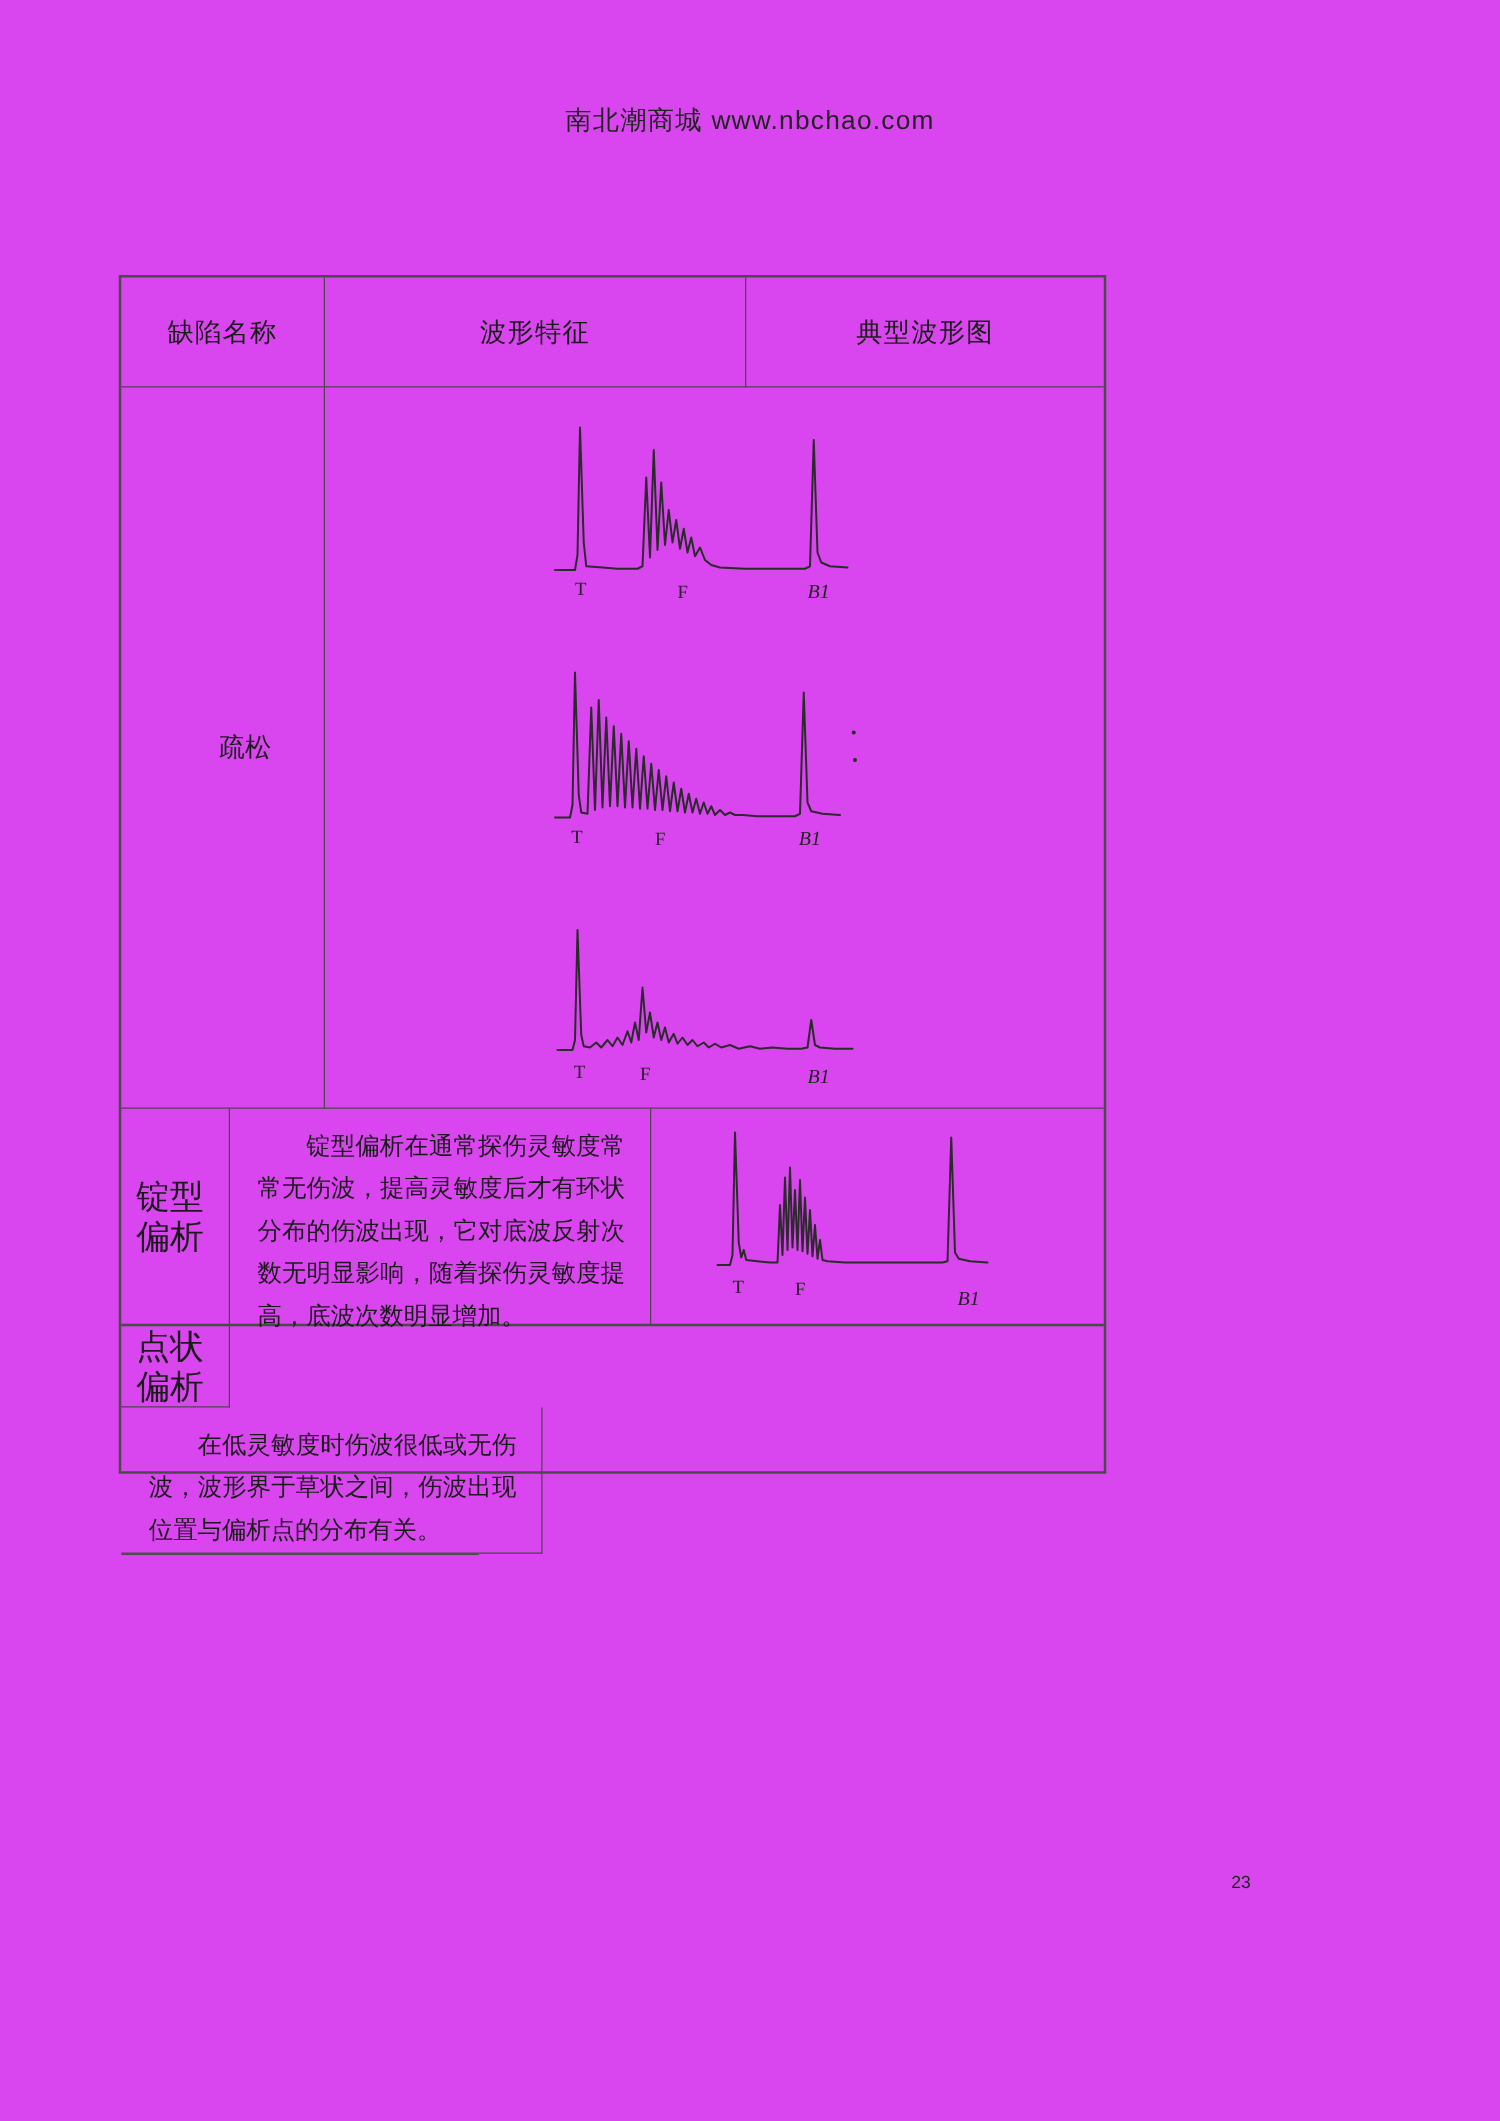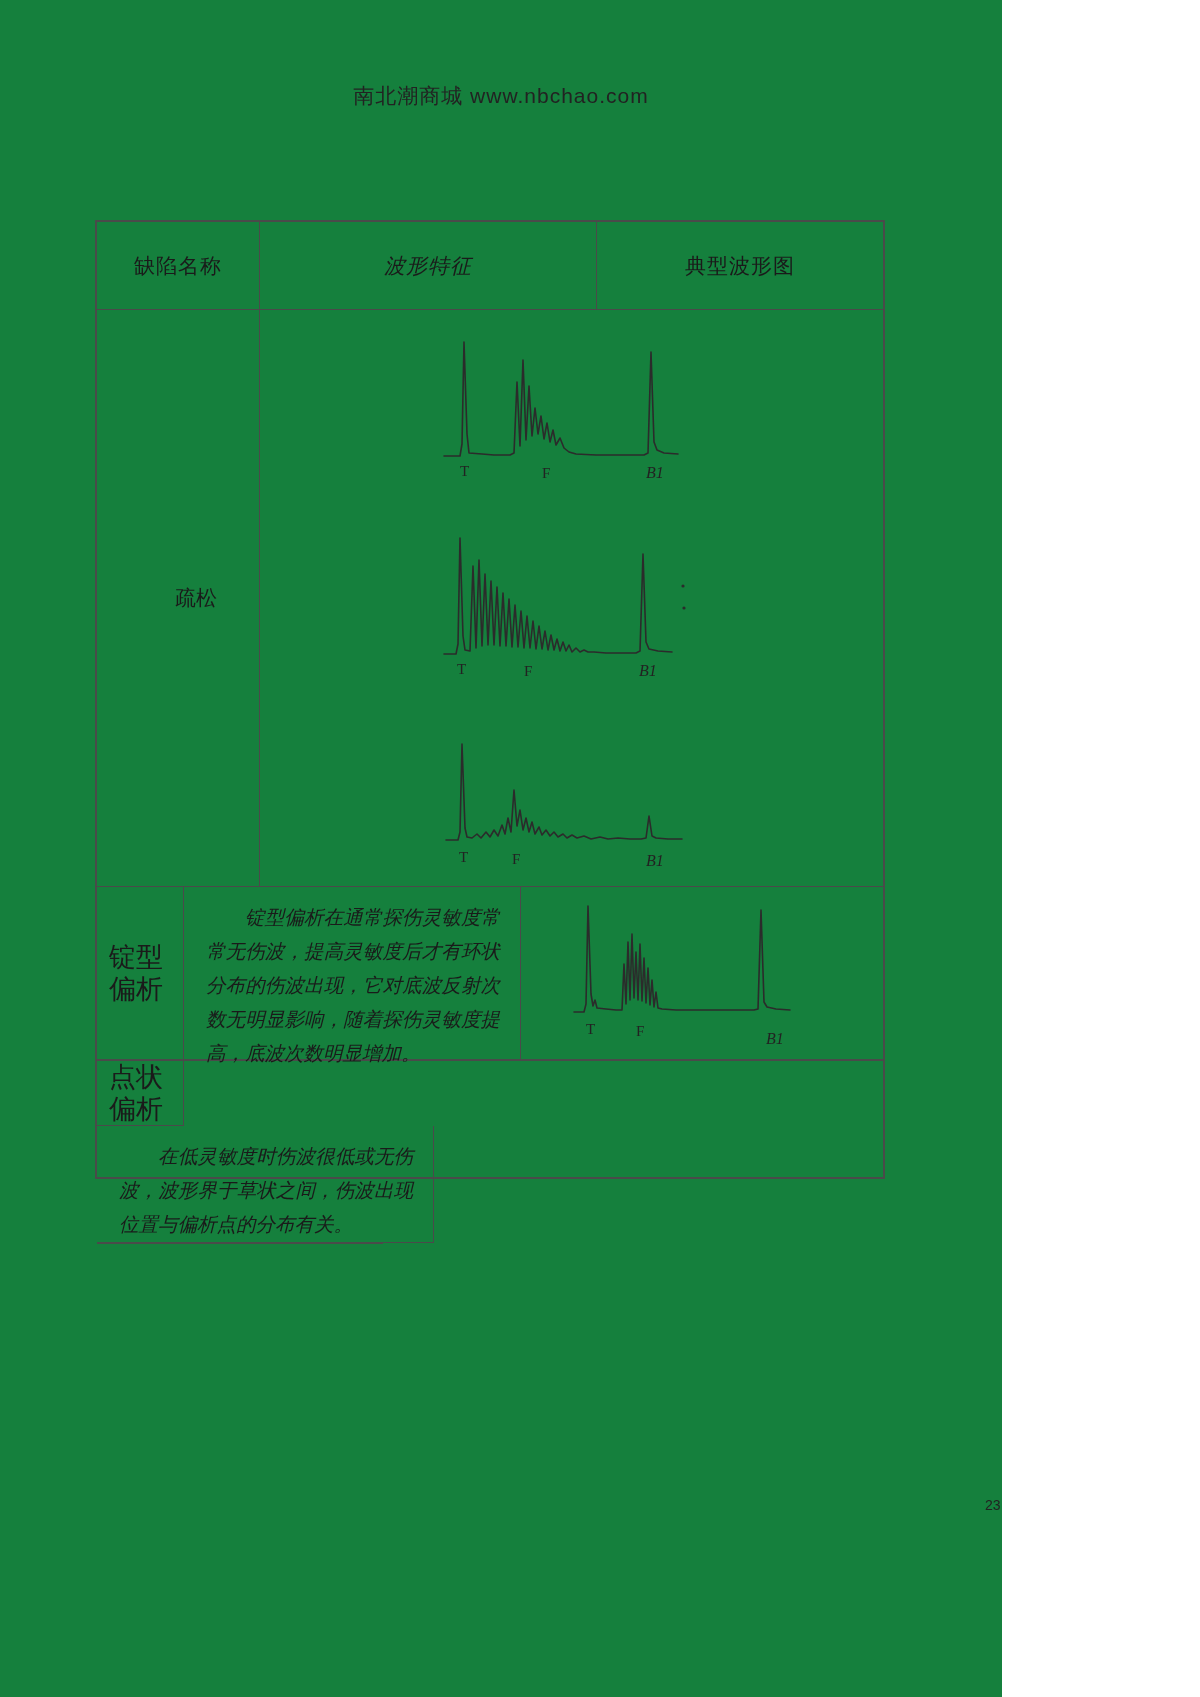--- a/index.html
+++ b/index.html
@@ -1,20 +1,20 @@
 <!DOCTYPE html>
 <html><head>
 <meta charset="utf-8">
 <style>
   * { margin:0; padding:0; box-sizing:border-box; }
   body { background:#ffffff; }
   .page {
     position:relative;
-    width:1002px; height:1697px;
-    background:#15803d;
+    width:1200px; height:1697px;
+    background:#d946ef;
     font-family:"Liberation Serif","DejaVu Serif",serif;
     color:#1a1a1a;
     overflow:hidden;
   }
   .doc-header {
     position:absolute; top:82px; left:0; width:100%;
     text-align:center;
     font-size:21px; letter-spacing:1px;
     font-family:"Liberation Sans","DejaVu Sans",sans-serif;
     color:#222222;
@@ -23,21 +23,21 @@
     position:absolute; left:95px; top:220px; width:790px;
     border:2px solid #4a4a4a;
   }
   .tr { display:flex; width:100%; }
   .cell {
     border-right:1.5px solid #4a4a4a;
     border-bottom:1.5px solid #4a4a4a;
   }
   .tr .cell:last-child, .subrow .cell:last-child { border-right:none; }
   .c1 { width:163px; }
-  .c2 { width:337px;font-style:italic; }
+  .c2 { width:337px; }
   .c3 { width:286px; flex:1; }
   .header-row { height:88px; }
   .header-row .cell {
     display:flex; align-items:center; justify-content:center;
     font-size:21px; letter-spacing:1px;
   }
   .row-porosity { height:577px; }
   .cell-name {
     display:flex; align-items:center; justify-content:center;
     font-size:21px; text-align:center;padding-left:36px;

